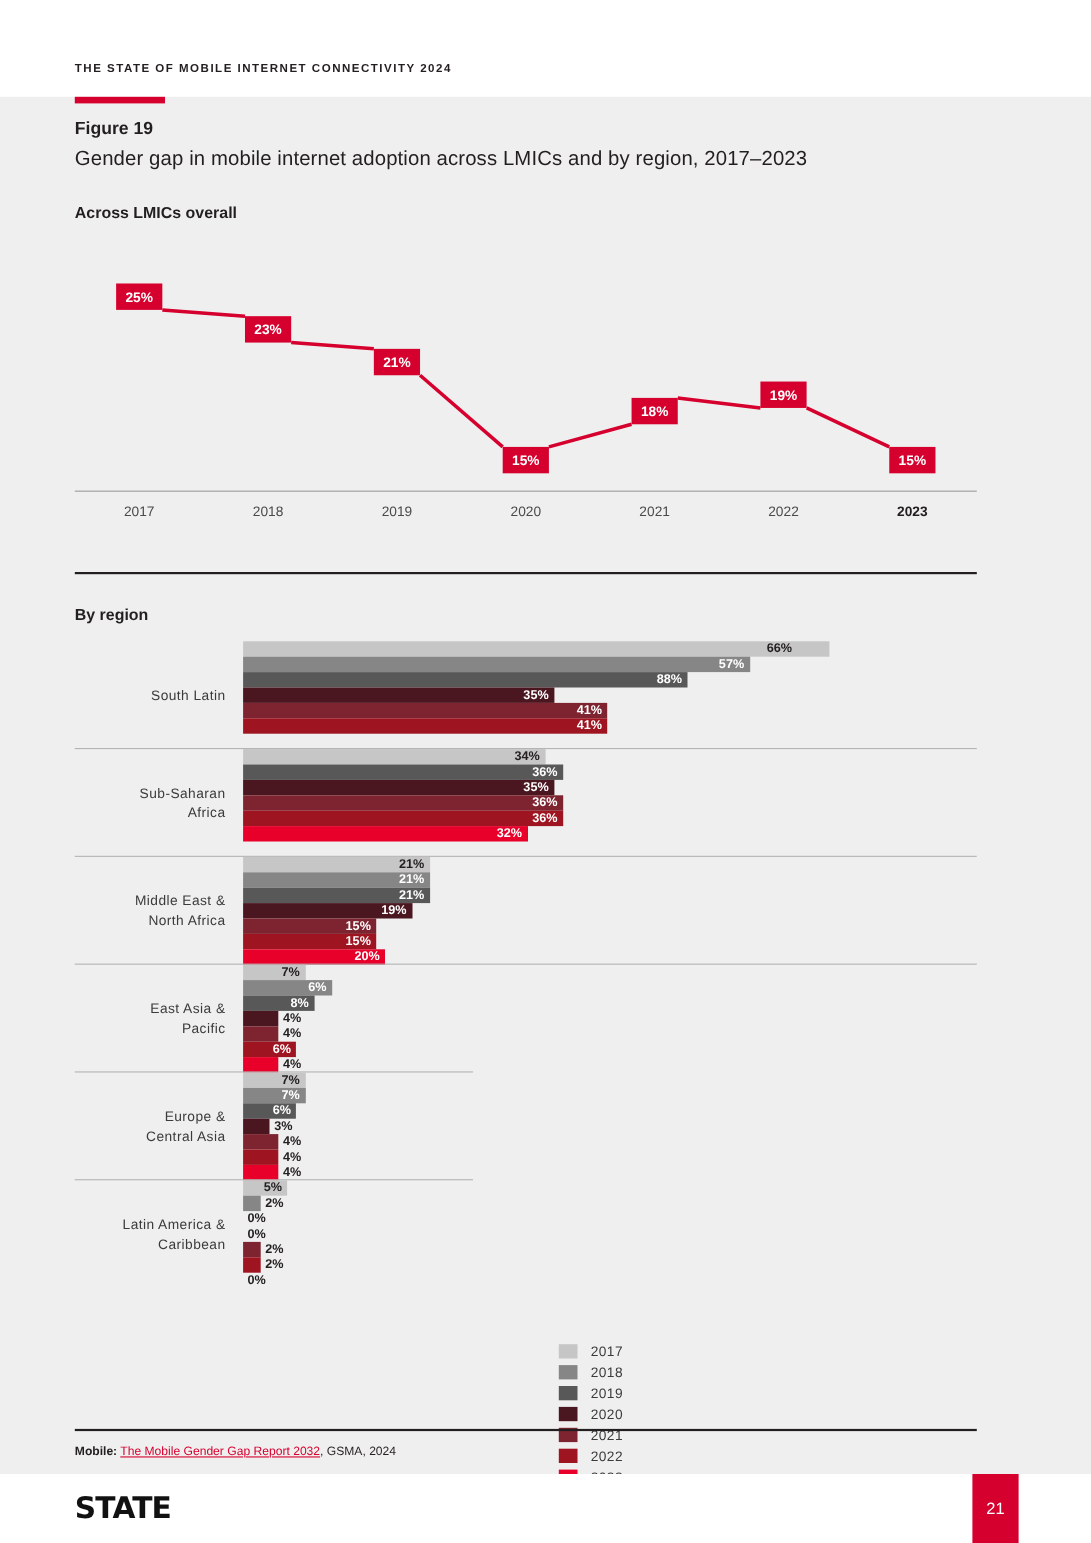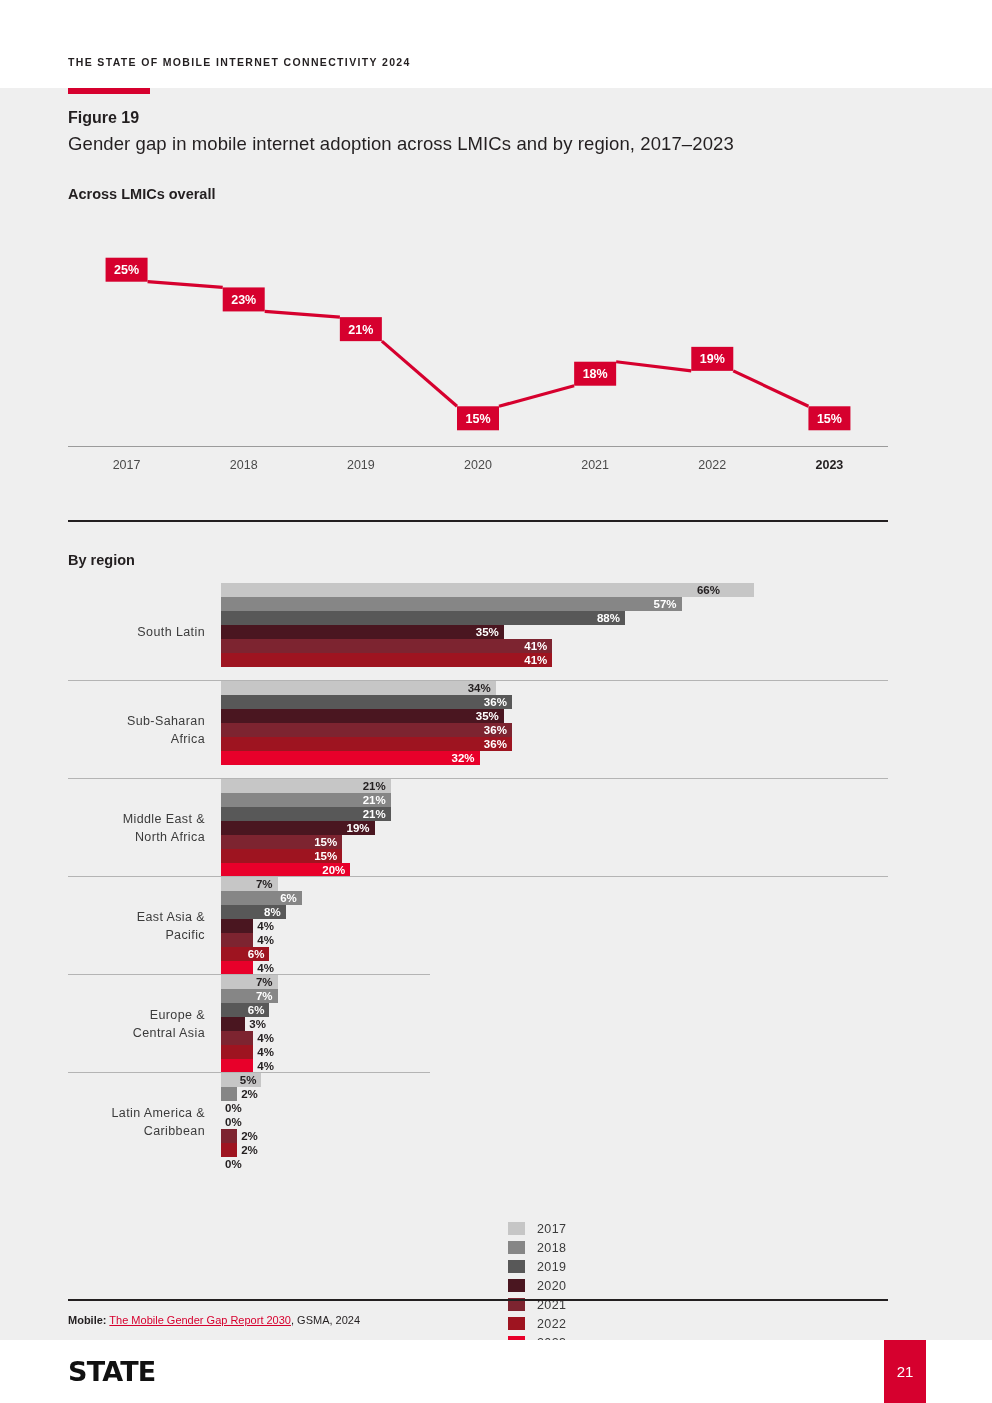--- a/index.html
+++ b/index.html
@@ -571,21 +571,21 @@
       </div>
       <div class="legend-item">
         <span class="legend-swatch" style="background: rgb(232, 0, 42);"></span>
         <span class="legend-text">2023</span>
       </div>
     </div>
 
   <div class="source-rule"></div>
   <div class="source-line">
     <span class="source-label">Mobile:</span>
-    <span class="source-link">The Mobile Gender Gap Report 2030</span><span>, GSMA, 2024</span>
+    <span class="source-link">The Mobile Gender Gap Report 2032</span><span>, GSMA, 2024</span>
   </div>
 
 </div>
 
 <div class="page-footer">
   <div class="gsma-logo">STATE</div>
 </div>
 <div class="page-number-box">21</div>
 
 </body></html>

